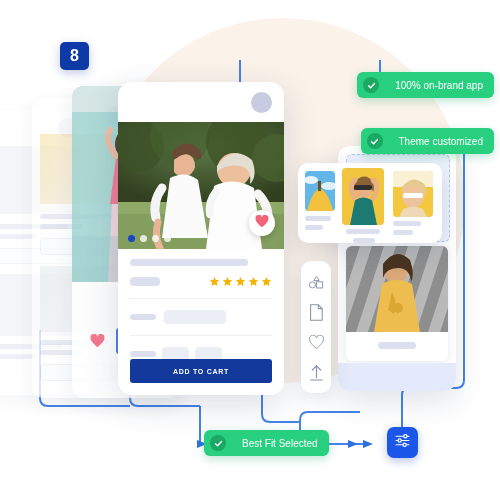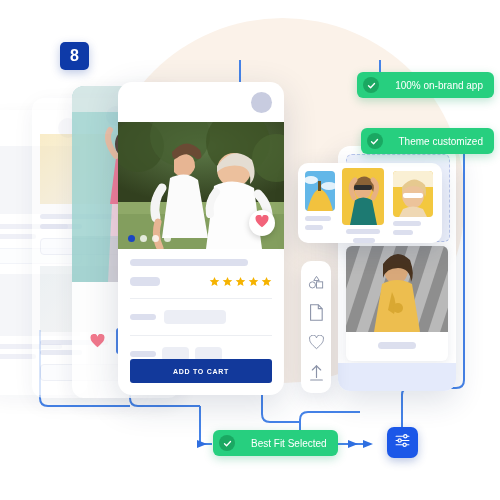--- a/index.html
+++ b/index.html
@@ -107,21 +107,21 @@
   .pill{
     position:absolute;height:26px;border-radius:6px;background:#27cf7f;
     display:flex;align-items:center;gap:16px;padding:0 11px 0 6px;
     box-shadow:0 3px 10px rgba(20,160,100,.28);
   }
   .pill-txt{color:#fff;font-size:10px;white-space:nowrap;}
   .chk{width:16px;height:16px;border-radius:50%;background:#1aa862;display:flex;align-items:center;justify-content:center;flex:0 0 auto;}
 
   .p1{right:6px;top:72px;}
   .p2{right:6px;top:106px;margin-top:22px;}
-  .p3{left:213px;top:430px;}
+  .p3{left:204px;top:430px;}
 
   
   .sliders{
     position:absolute;left:387px;top:427px;width:31px;height:31px;border-radius:7px;
     background:#1b57e8;display:flex;align-items:center;justify-content:center;
     box-shadow:0 3px 10px rgba(20,60,160,.3);
   }
 </style>
 </head>
 <body>

